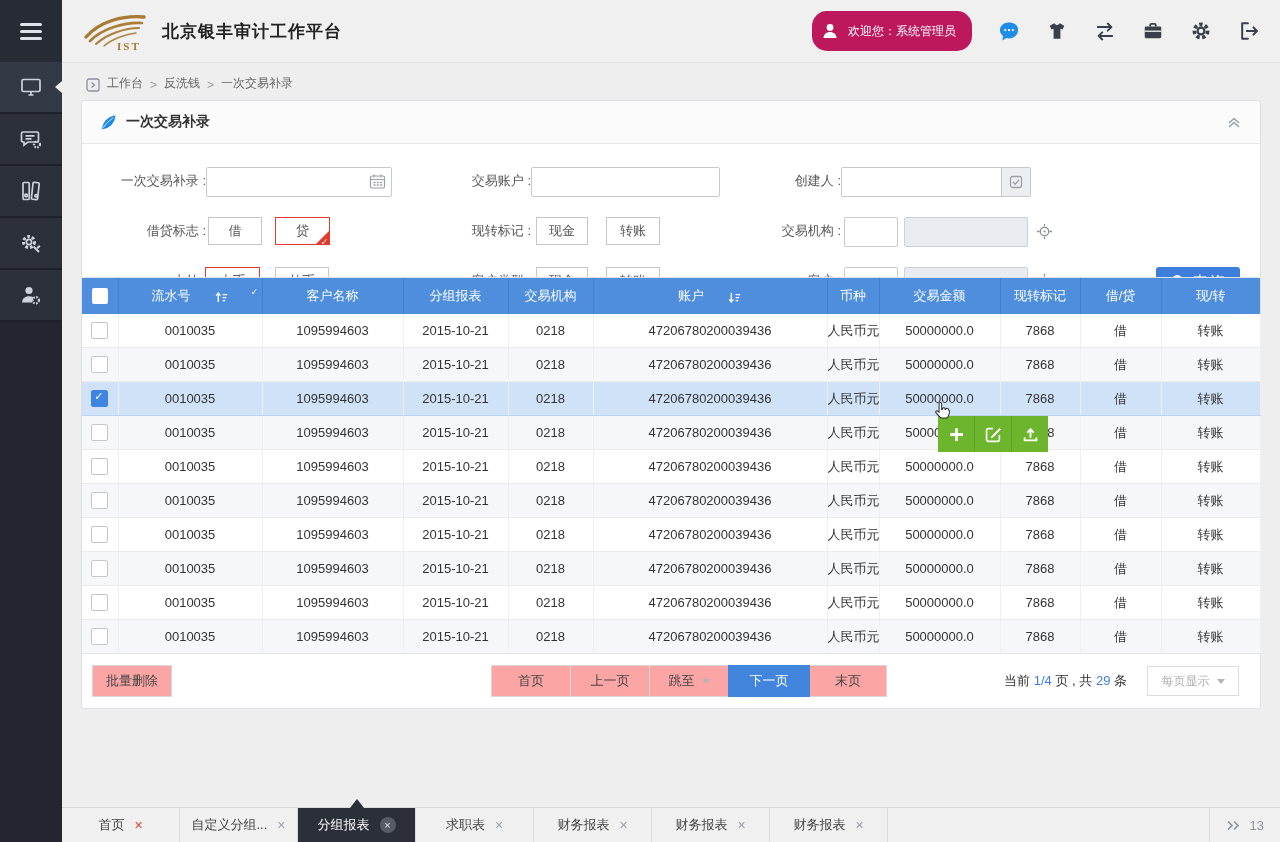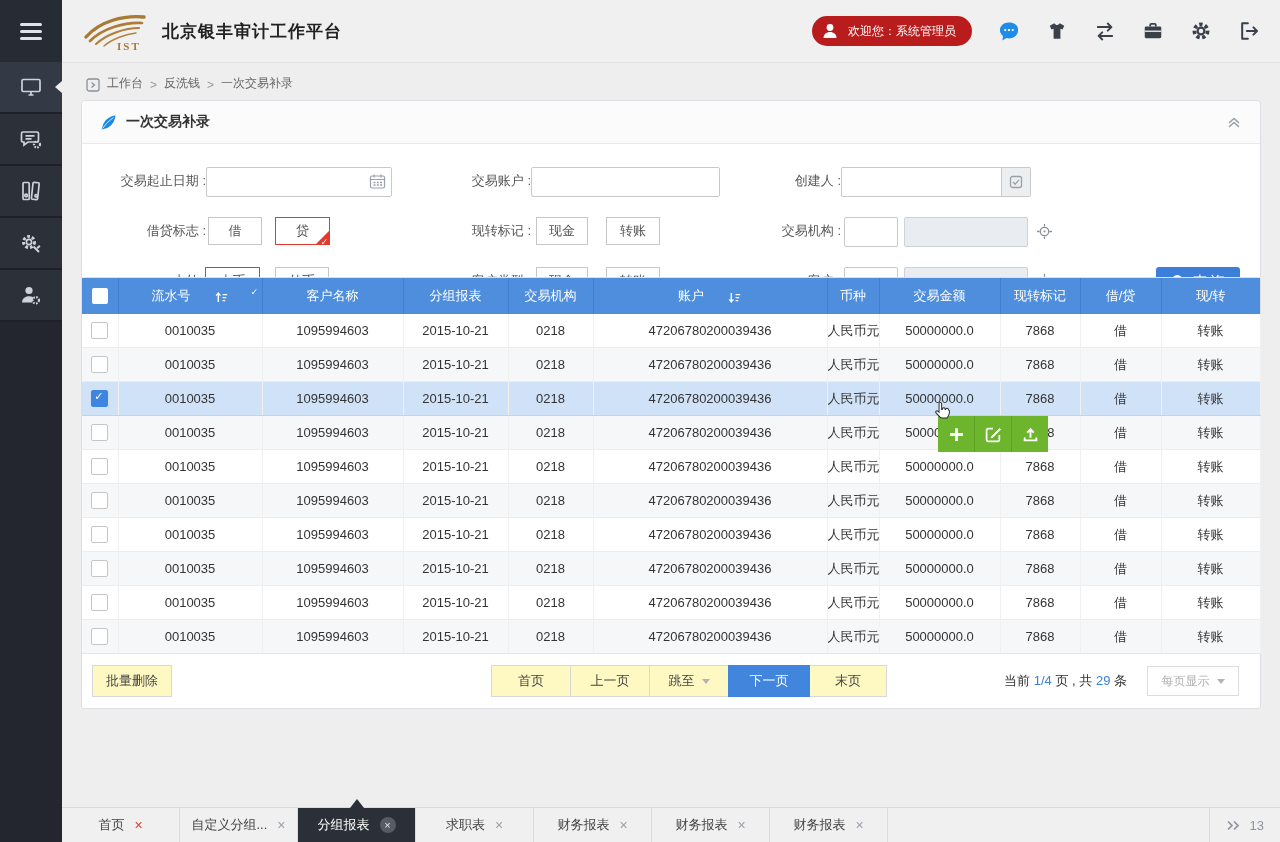--- a/index.html
+++ b/index.html
@@ -8,21 +8,21 @@
   .abs{position:absolute;box-sizing:border-box}
   svg{display:block}
 
   
   .topbar{position:absolute;top:0;left:0;right:0;height:62px;background:#f0f0f1;border-bottom:1px solid #e3e3e4;display:flex;align-items:center}
   .burger{width:62px;height:62px;background:#272b33;flex:none;display:flex;flex-direction:column;justify-content:center;align-items:center;gap:4px;cursor:pointer}
   .burger i{display:block;width:22px;height:3px;background:#dfe3ea;border-radius:2px}
   .logo{margin-left:16px;flex:none}
   .app-title{font-size:17px;font-weight:bold;color:#222;margin-left:10px;letter-spacing:1px}
   .top-right{margin-left:auto;display:flex;align-items:center;gap:26px;padding-right:20px}
-  .welcome{height:30px;background:#b91c1c;border-radius:15px;display:flex;align-items:center;gap:8px;padding:0 16px 0 8px;color:#fff;font-size:12px}
+  .welcome{height:40px;background:#be185d;border-radius:15px;display:flex;align-items:center;gap:8px;padding:0 16px 0 8px;color:#fff;font-size:12px}
   .ticon{width:22px;height:22px;display:flex;align-items:center;justify-content:center;cursor:pointer}
 
   
   .sidebar{position:absolute;top:62px;left:0;bottom:0;width:62px;background:#23262e}
   .side-item{height:50px;background:#2c3039;border-bottom:2px solid #1e2129;display:flex;align-items:center;justify-content:center;position:relative;cursor:pointer}
   .side-item.active{background:#343946}
   .side-item.active::after{content:"";position:absolute;right:0;top:50%;margin-top:-6px;border-top:6px solid transparent;border-bottom:6px solid transparent;border-right:7px solid #eeeeef}
 
   
   .breadcrumb{position:absolute;left:86px;top:75px;display:flex;align-items:flex-end;gap:7px;color:#666;font-size:12px}
@@ -59,21 +59,21 @@
   .cb.checked{background:#3d85e0;border-color:#3d85e0}
   .cb.checked::after{content:"\2713";position:absolute;left:2px;top:-1px;color:#fff;font-size:11px;font-weight:bold}
   .hdr-cb{width:16px;height:16px;background:#fff;border-radius:2px;margin:0 auto;cursor:pointer}
 
   .action-pop{position:absolute;left:856px;top:138px;width:110px;height:36px;background:#6cb52d;display:flex;z-index:5}
   .action-pop .ab{flex:1;display:flex;align-items:center;justify-content:center;border-right:1px solid #5ea424;cursor:pointer}
   .action-pop .ab:last-child{border-right:none}
   .cursor{position:absolute;left:849px;top:122px;z-index:6;pointer-events:none}
 
   .tfoot{position:absolute;left:0;right:0;bottom:0;height:54px;border-top:1px solid #e6e6e6;background:#fff;border-radius:0 0 3px 3px}
-  .btn{height:32px;background:#fef9c3;border:1px solid #d8d8d8;display:flex;align-items:center;justify-content:center;font-size:13px;color:#444;cursor:pointer;box-sizing:border-box}
+  .btn{height:32px;background:#fca5a5;border:1px solid #d8d8d8;display:flex;align-items:center;justify-content:center;font-size:13px;color:#444;cursor:pointer;box-sizing:border-box}
   .batch{position:absolute;left:10px;top:11px;width:80px}
   .pager{position:absolute;left:409px;top:11px;display:flex}
   .pager .btn{margin-left:-1px}
   .pager .btn:first-child{margin-left:0}
   .pager .btn.primary{background:#4285dd;border-color:#4285dd;color:#fff;z-index:1}
   .caret{width:0;height:0;border-left:4px solid transparent;border-right:4px solid transparent;border-top:5px solid #b3b3b3;margin-left:7px}
   .page-info{position:absolute;right:133px;top:18px;font-size:13px;color:#333;white-space:nowrap}
   .page-info b{color:#3d7fd9;font-weight:normal}
   .psize{position:absolute;right:21px;top:12px;width:92px;height:30px;border:1px solid #ddd;background:#fff;display:flex;align-items:center;justify-content:center;color:#b0b0b0;font-size:12px;cursor:pointer;box-sizing:border-box}
 
@@ -217,21 +217,21 @@
     <span class="cardA-title">一次交易补录</span>
     <span class="collapse">
       <svg width="16" height="16" viewBox="0 0 16 16" fill="none" stroke="#9aa0a8" stroke-width="1.6" stroke-linecap="round" stroke-linejoin="round">
           <path d="M3.5 8.5 8 4.5l4.5 4"></path>
           <path d="M3.5 12.5 8 8.5l4.5 4"></path>
         </svg>
     </span>
   </div>
   <div class="formbody">
 
-    <div class="flabel" style="left:0;top:23px;width:124px">交易起止日期 :</div>
+    <div class="flabel" style="left:0;top:23px;width:124px">一次交易补录 :</div>
     <div class="inp" style="left:124px;top:23px;width:184px">
       <span class="cal-ico">
         <svg width="17" height="17" viewBox="0 0 17 17" fill="none" stroke="#9aa0a8" stroke-width="1.2">
             <rect x="1.5" y="3" width="14" height="12" rx="1.5"></rect>
             <path d="M1.5 6.5h14M5 1.5v3M12 1.5v3"></path>
             <path d="M4.5 9.5h2M7.8 9.5h2M11 9.5h2M4.5 12h2M7.8 12h2M11 12h2" stroke-width="1.4"></path>
           </svg>
       </span>
     </div>
     <div class="flabel" style="left:320px;top:23px;width:129px">交易账户 :</div>

